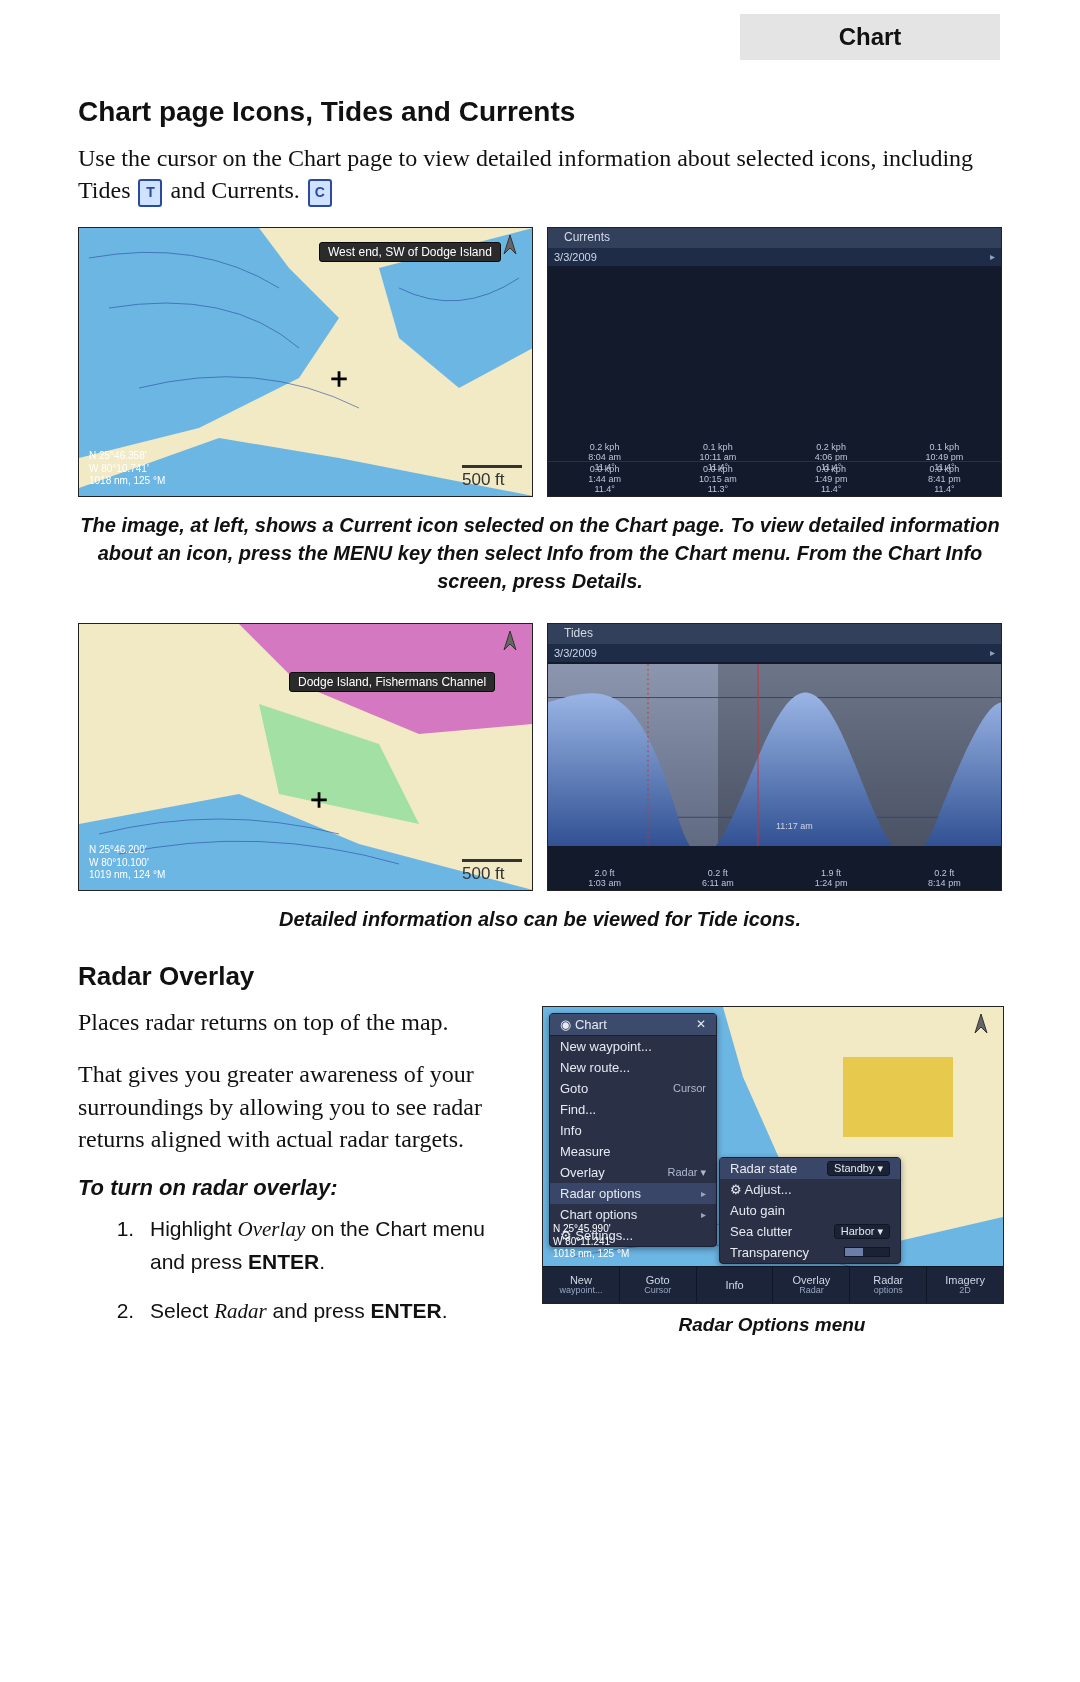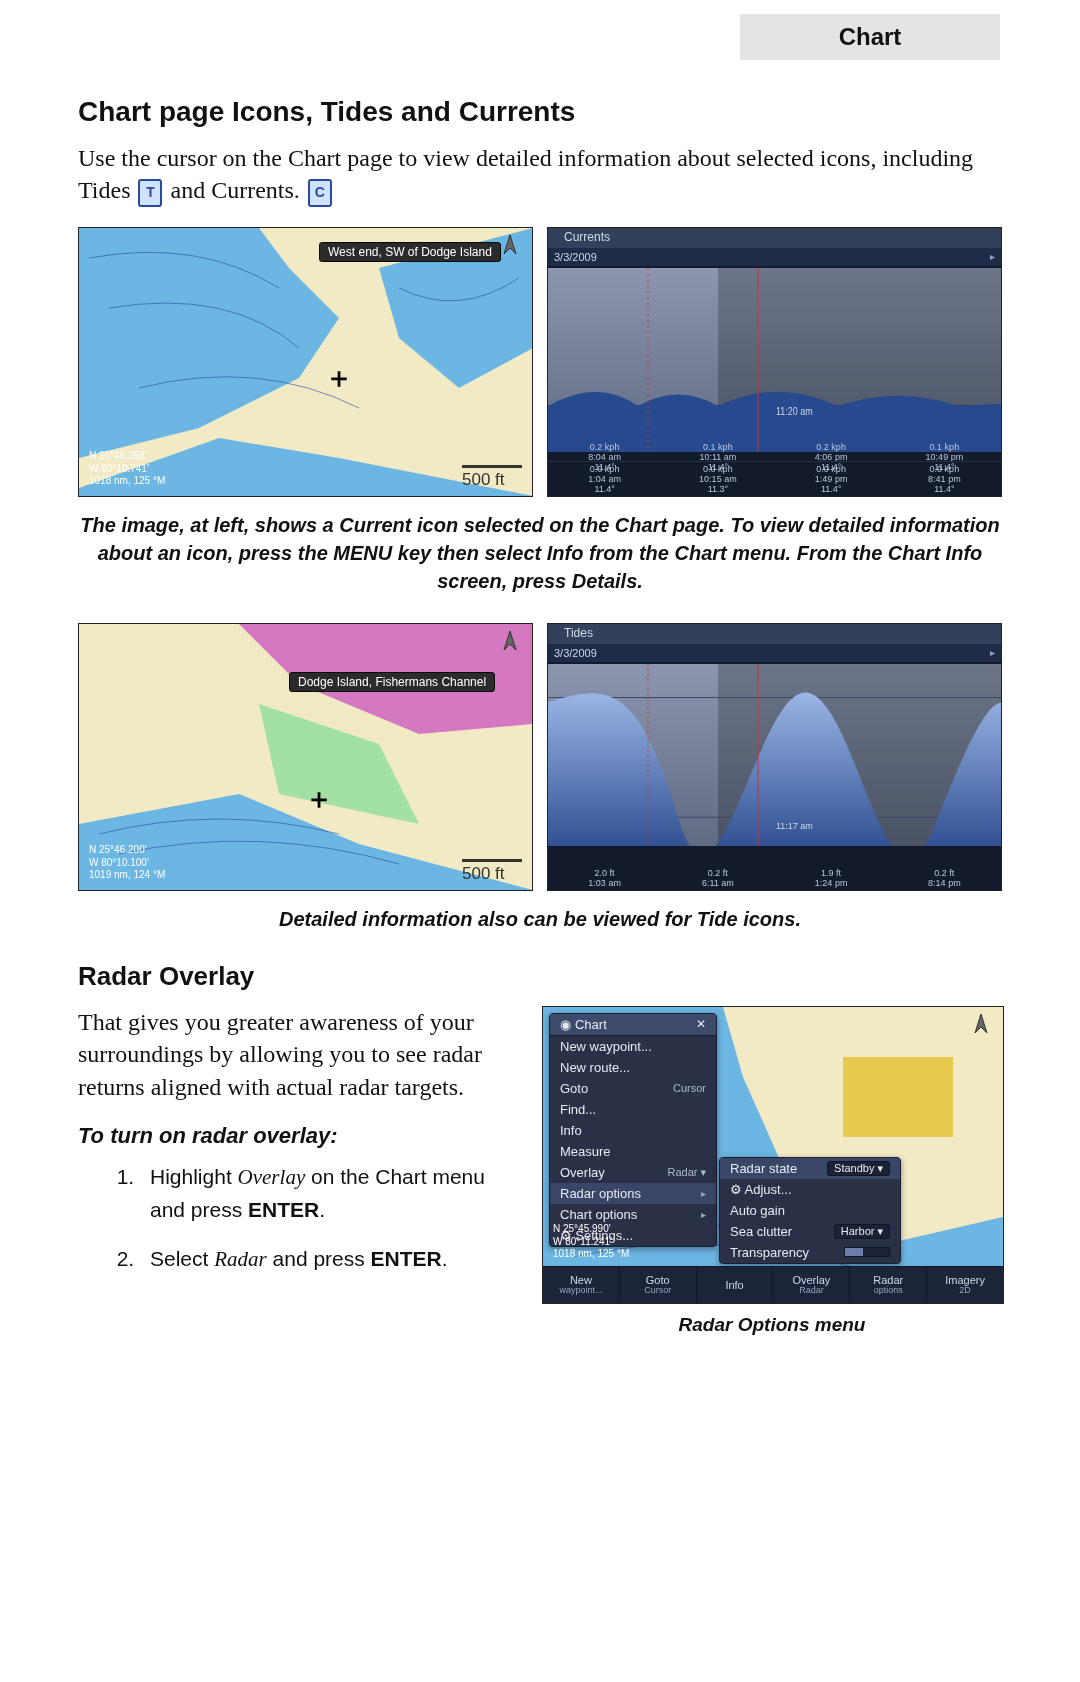--- a/index.html
+++ b/index.html
@@ -98,37 +98,20 @@
           <span>500 ft</span>
         </div>
       </div>
 
       <div class="panel graphpanel" style="width:454px;height:268px;">
         <div class="graph-title">Currents</div>
         <div class="graph-date">
           <span>3/3/2009</span>
           <span class="chev">▸</span>
         </div>
-        <div class="graph-body">
-          <svg width="454" height="100%" preserveAspectRatio="none" viewBox="0 0 454 160">
-            <defs>
-                <linearGradient id="cg1" x1="0" y1="0" x2="0" y2="1">
-                  <stop offset="0%" stop-color="#8c97af"></stop>
-                  <stop offset="100%" stop-color="#606a82"></stop>
-                </linearGradient>
-              </defs>
-            <rect width="454" height="160" fill="url(#cg1)"></rect>
-            <rect x="170" width="284" height="160" fill="#000" opacity="0.22"></rect>
-            <line x1="0" y1="120" x2="454" y2="120" stroke="#1a2033"></line>
-            <path d="M0 120 Q50 95 90 120 Q130 100 170 120 Q230 95 290 120 Q350 102 410 120 L454 118 L454 160 L0 160 Z" fill="#264a8d"></path>
-            <line x1="210" y1="0" x2="210" y2="160" stroke="#c33" stroke-width="1"></line>
-            <line x1="100" y1="0" x2="100" y2="160" stroke="#c33" stroke-dasharray="2,3" stroke-width="1"></line>
-            <text x="228" y="128" font-size="9" fill="#cfd6e6" font-family="Arial">11:20 am</text>
-          </svg>
-        </div>
 
         <div class="graph-cols" style="bottom:22px;">
           <div class="col">
               <div>0.2 kph</div>
               <div>8:04 am</div>
               <div>11.4°</div>
             </div>
           <div class="col">
               <div>0.1 kph</div>
               <div>10:11 am</div>
@@ -141,21 +124,21 @@
             </div>
           <div class="col">
               <div>0.1 kph</div>
               <div>10:49 pm</div>
               <div>11.4°</div>
             </div>
         </div>
         <div class="graph-cols" style="bottom:0;border-top:1px solid #2a3147;">
           <div class="col">
               <div>0.0 kph</div>
-              <div>1:04 am</div>
+              <div>1:44 am</div>
               <div>11.4°</div>
             </div>
           <div class="col">
               <div>0.0 kph</div>
               <div>10:15 am</div>
               <div>11.3°</div>
             </div>
           <div class="col">
               <div>0.0 kph</div>
               <div>1:49 pm</div>
@@ -251,20 +234,21 @@
             </div>
         </div>
       </div>
     </div>
 
     <p class="caption">Detailed information also can be viewed for Tide icons.</p>
 
     <h3>Radar Overlay</h3>
     <div class="two-col">
       <div class="left-col">
+        <p class="body-text">Places radar returns on top of the map.</p>
         <p class="body-text">That gives you greater awareness of your surroundings by allowing you to see radar returns aligned with actual radar targets.</p>
         <div class="subhead">To turn on radar overlay:</div>
         <ol class="steps">
           <li>
             <span>Highlight </span><span class="em">Overlay</span><span> on the Chart menu and press </span><span class="bold">ENTER</span><span>.</span>
           </li>
           <li>
             <span>Select </span><span class="em">Radar</span><span> and press </span><span class="bold">ENTER</span><span>.</span>
           </li>
         </ol>

